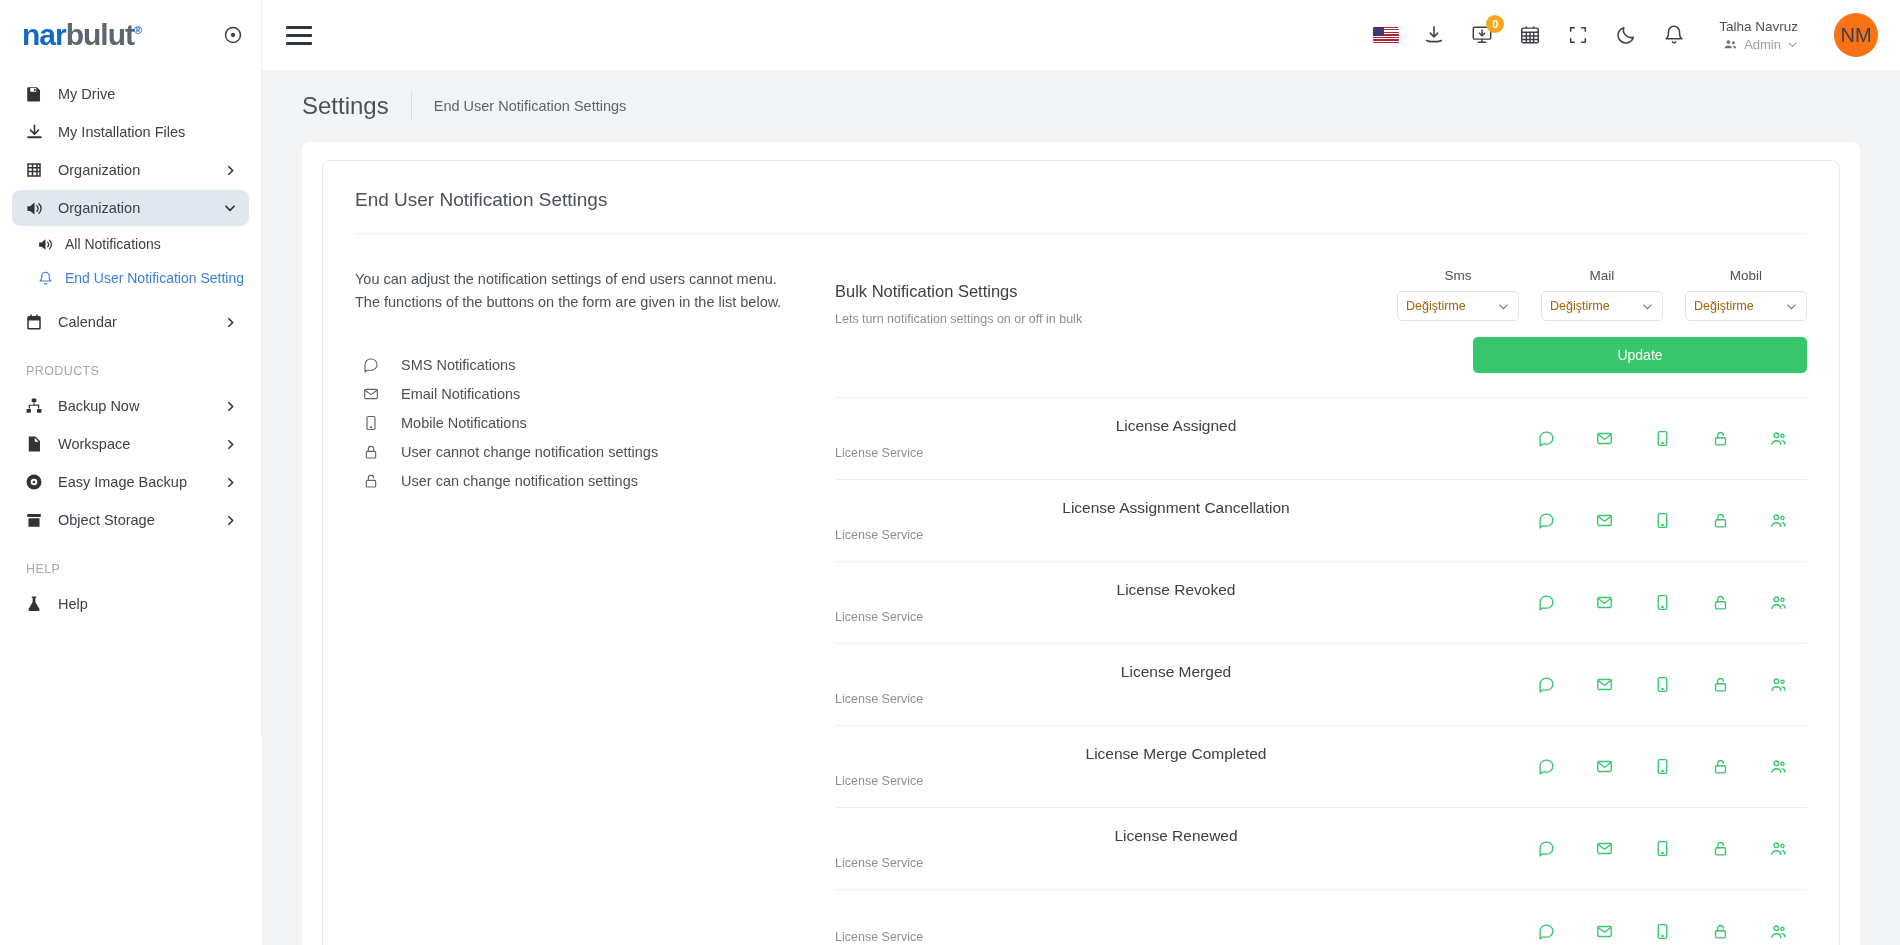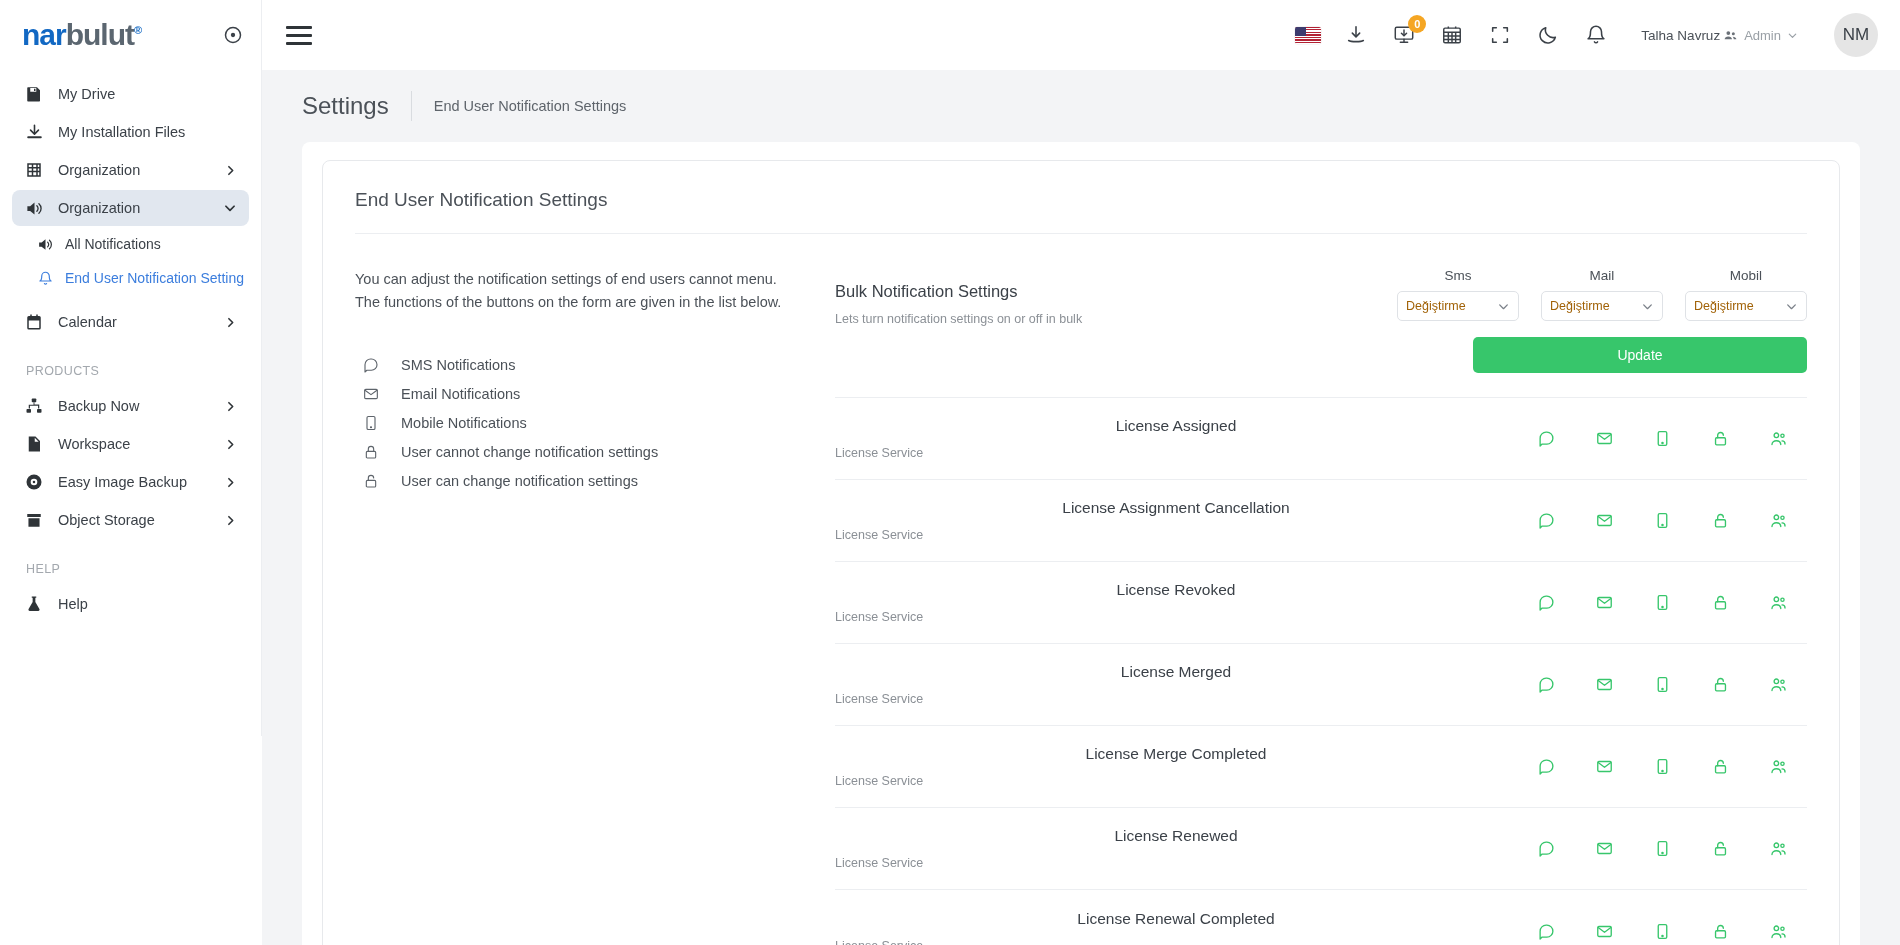--- a/index.html
+++ b/index.html
@@ -77,28 +77,28 @@
   .flag { width: 26px; height: 17px; border-radius: 2px; overflow: hidden; position: relative;
           box-shadow: 0 0 0 .5px rgba(0,0,0,.08); }
   .flag .stripe { height: 1.31px; background: #b22234; }
   .flag .stripe.w { background: #ffffff; }
   .flag .canton { position: absolute; left: 0; top: 0; width: 11px; height: 9.2px; background: #3c3b6e; }
   .badge {
     position: absolute; top: -7px; right: -9px; min-width: 18px; height: 18px;
     background: #f5a623; color: #fff; border-radius: 9px; font-size: 11px;
     display: flex; align-items: center; justify-content: center; padding: 0 5px; font-weight: 600;
   }
-  .user-block { display: flex; align-items: flex-end; gap: 3px;
+  .user-block { display: flex; flex-direction: column; align-items: flex-end; gap: 3px;
                 margin-left: 10px; cursor: pointer; }
   .user-name { font-size: 13.5px; color: #4b5158; }
   .user-role-row { display: flex; align-items: center; gap: 6px; color: #9aa0a6; font-size: 13px; }
   .avatar {
-    width: 44px; height: 44px; border-radius: 50%; background: #e5e5e5;
+    width: 44px; height: 44px; border-radius: 50%; background: #f97316;
     display: flex; align-items: center; justify-content: center;
-    font-size: 17px; color: #3b4148; margin-left: 14px; cursor: pointer;
+    font-size: 20px; color: #3b4148; margin-left: 14px; cursor: pointer;
   }
 
   .pagehead {
     height: 72px; background: #f3f4f6; display: flex; align-items: center;
     padding: 0 40px; gap: 0; flex: 0 0 72px;
   }
   .pagehead h1 { font-size: 24px; font-weight: 400; color: #4b5158; }
   .pagehead .divider { width: 1px; height: 30px; background: #d9dce0; margin: 0 22px; }
   .crumb { font-size: 14.5px; color: #5e646b; }
 
@@ -801,21 +801,20 @@
                           <circle cx="9" cy="7.5" r="3.2"></circle>
                           <path d="M2.8 20.5c0-3.4 2.8-5.3 6.2-5.3s6.2 1.9 6.2 5.3"></path>
                           <circle cx="17.6" cy="8.2" r="2.3"></circle>
                           <path d="M17 15.4c2.6 0 4.2 1.6 4.2 4.3"></path>
                         </svg>
                       </div>
                     </div>
                   </div>
                   <div class="nrow">
                     <div class="nrow-left">
-                      <div class="nrow-title">License Renewal Completed</div>
                       <div class="nrow-sub">License Service</div>
                     </div>
                     <div class="nrow-actions">
                       <div class="act">
                         <svg width="17" height="17" viewBox="0 0 24 24" fill="none" stroke="currentColor" stroke-width="1.9" stroke-linecap="round" stroke-linejoin="round">
                           <path d="M21 11.5a8.4 8.4 0 0 1-8.5 8.4H5.8L3 22.5V11.5A8.4 8.4 0 0 1 11.5 3h1A8.4 8.4 0 0 1 21 11.5z"></path>
                         </svg>
                       </div>
                       <div class="act">
                         <svg width="17" height="17" viewBox="0 0 24 24" fill="none" stroke="currentColor" stroke-width="1.9" stroke-linecap="round" stroke-linejoin="round">

